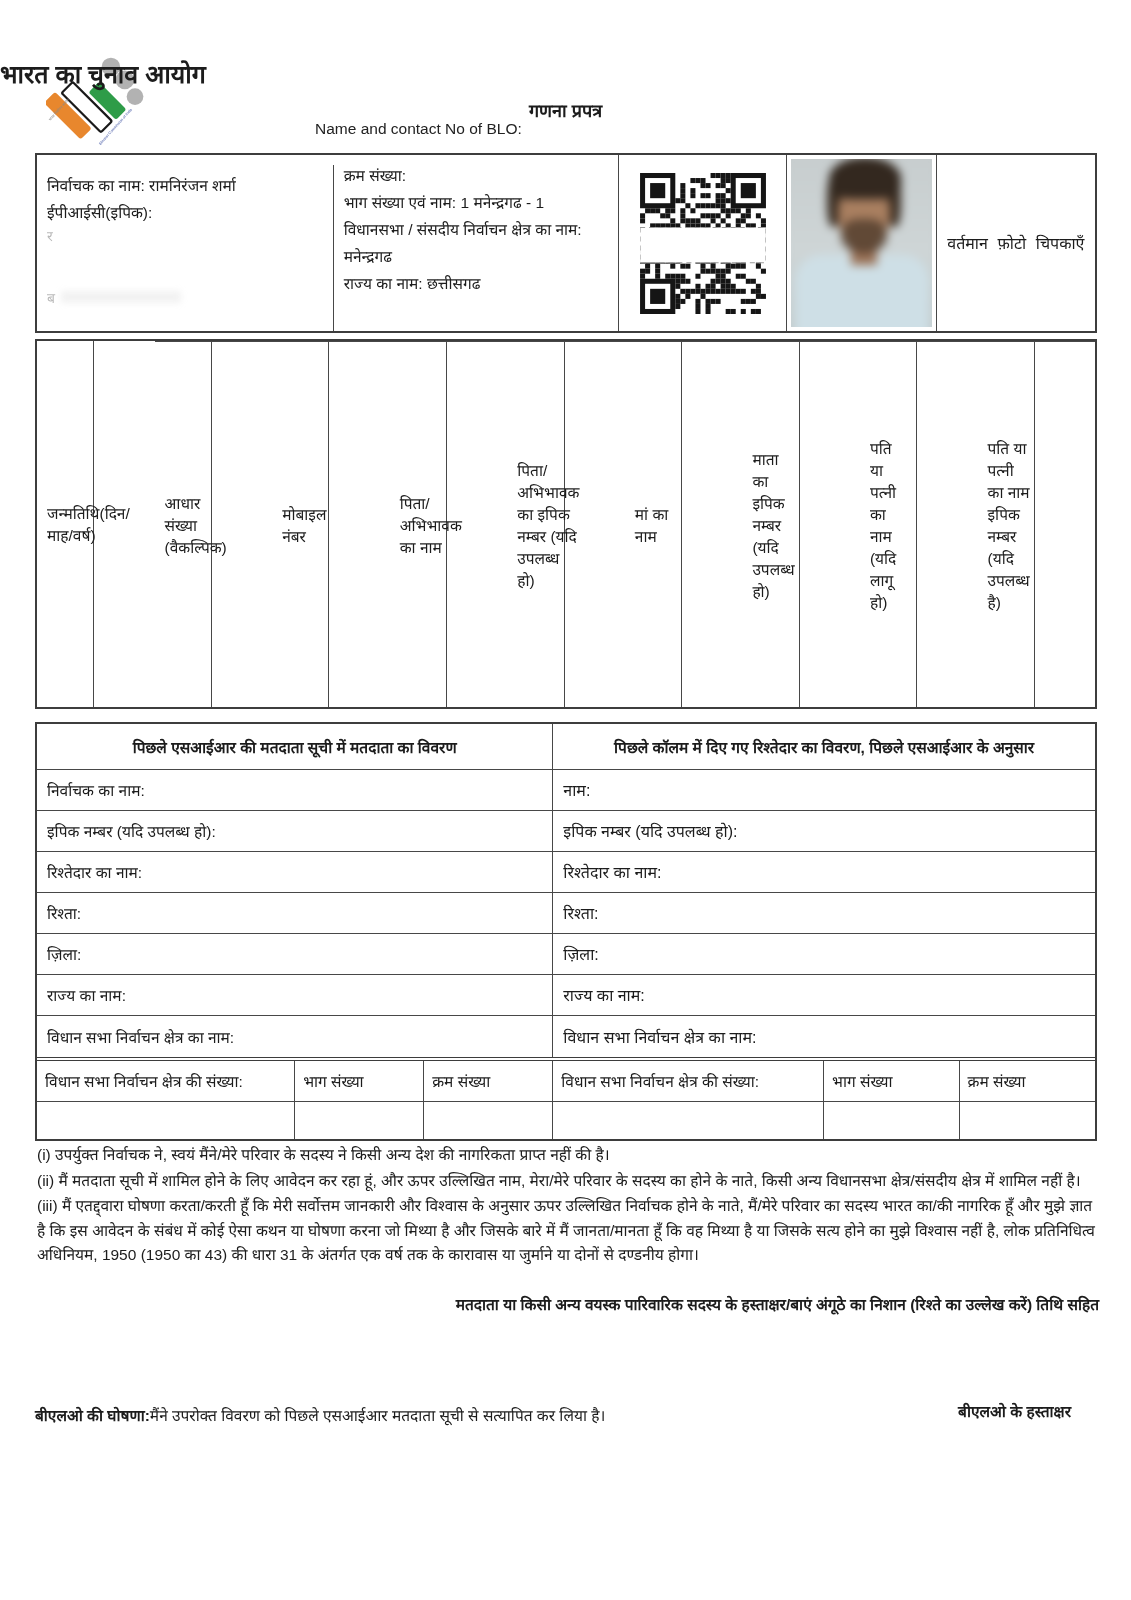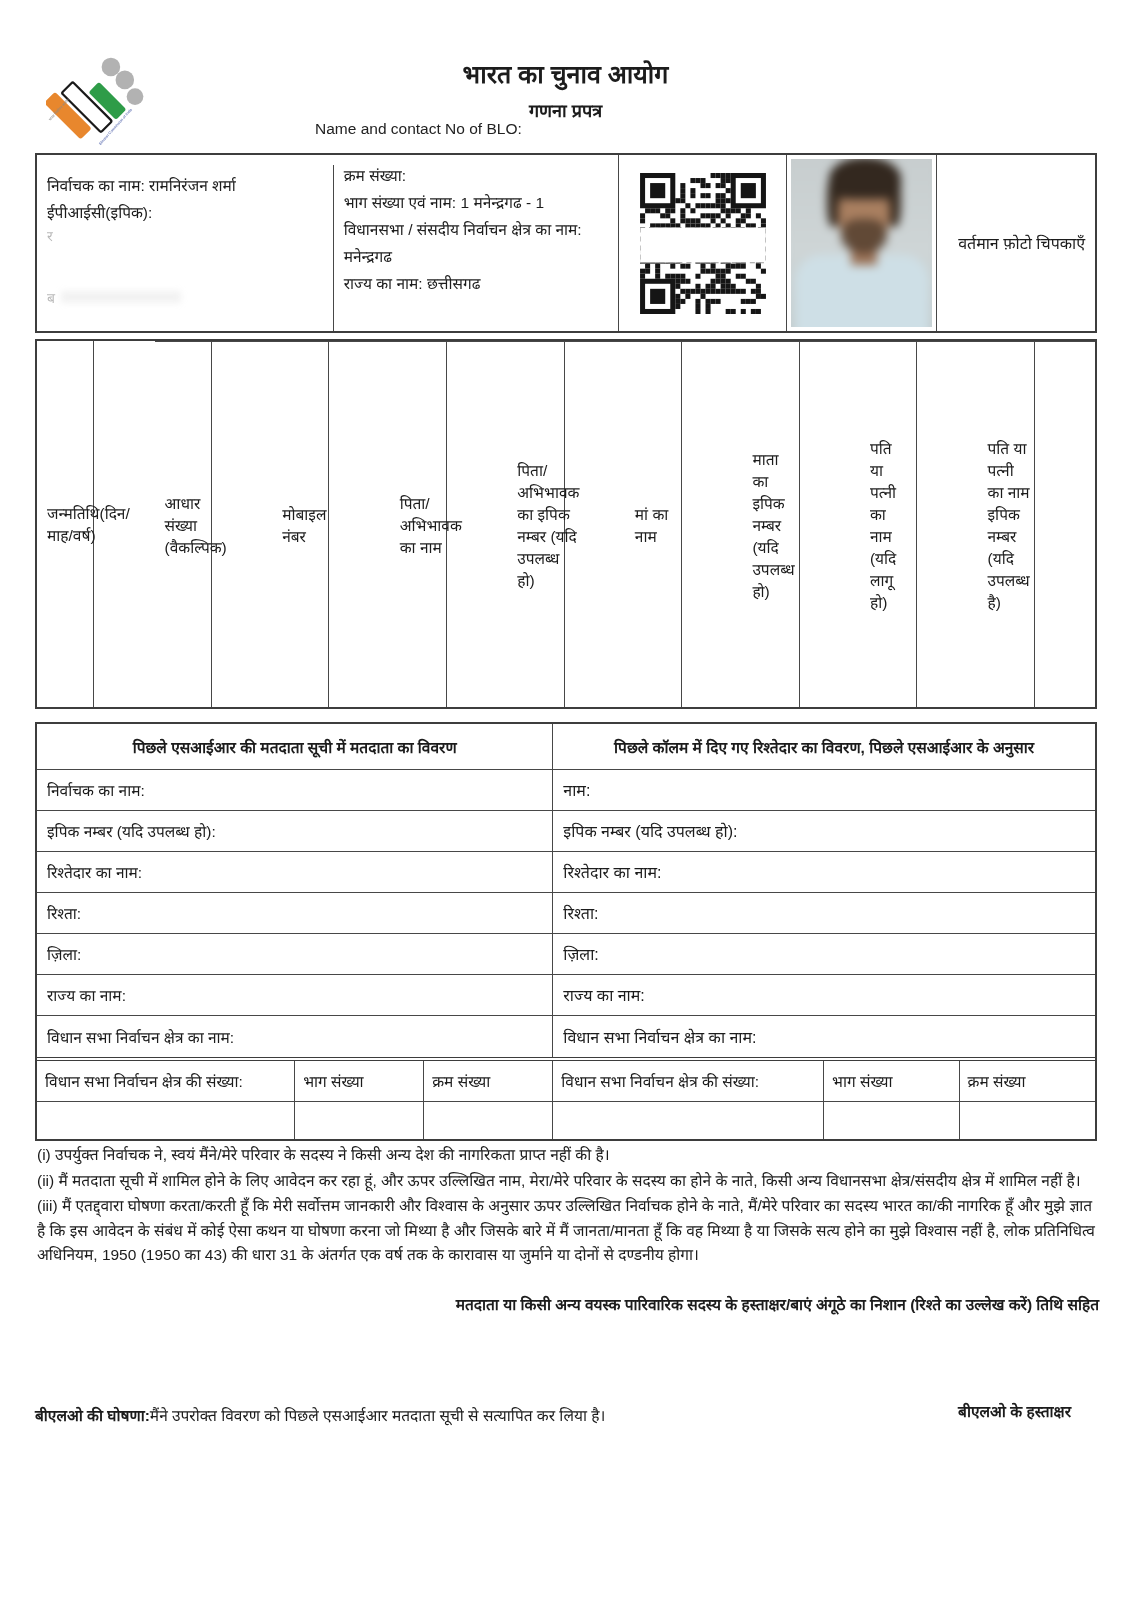--- a/index.html
+++ b/index.html
@@ -9,36 +9,36 @@
     width: 1131px; height: 1600px;
     margin: 0 auto;
     background: #ffffff;
     color: #1c1c1c;
     font-family: "Liberation Sans", "DejaVu Sans", sans-serif;
     overflow: hidden;
   }
 
   
   .logo { position: absolute; left: 46px; top: 54px; width: 102px; height: 100px; }
-  .hdr-title { position: absolute; top: 56px; left: 0; right: 0; text-align: center; font-size: 25px; font-weight: 700; }
+  .hdr-title { position: absolute; top: 56px; left: 0; right: 0; text-align: left; font-size: 25px; font-weight: 700; }
   .hdr-sub   { position: absolute; top: 98px; left: 0; right: 0; text-align: center; font-size: 18px; font-weight: 700; }
   .hdr-blo   { position: absolute; top: 120px; left: 315px; font-size: 15.5px; color: #222; }
 
   
   .btable { position: absolute; left: 35px; width: 1062px; border: 2px solid #3d3d3d; background: #fff; }
   .cell-brd { border-right: 1.5px solid #474747; }
 
   
   .info-table { top: 153px; height: 180px; display: flex; }
   .info-table .cell { padding: 7px 10px; font-size: 15.5px; line-height: 27px; }
   .c1 { width: 298px; position: relative; margin-top: 10px; }
   .c2 { width: 287px; }
   .c3 { width: 168px; display: flex; align-items: center; justify-content: center; }
   .c4 { width: 150px; display: flex; align-items: center; justify-content: center; padding: 4px !important; }
-  .c5 { width: 159px; display: flex; align-items: center; justify-content: flex-end; text-align: center; padding: 0 10px !important; }
+  .c5 { width: 159px; display: flex; align-items: center; justify-content: center; text-align: center; padding: 0 10px !important; font-family: Liberation Mono, monospace; }
   .artifact { position: absolute; opacity: .35; font-size: 14px; color: #333; }
   .artifact.a1 { left: 10px; top: 58px; }
   .artifact.a2 { left: 10px; top: 120px; }
   .smudge { position: absolute; left: 24px; top: 126px; width: 120px; height: 12px; background: #dadada; opacity: .35; filter: blur(3px); }
 
   
   .qr-box { position: relative; width: 126px; height: 141px; }
   .qr-box svg { display: block; }
 
   

